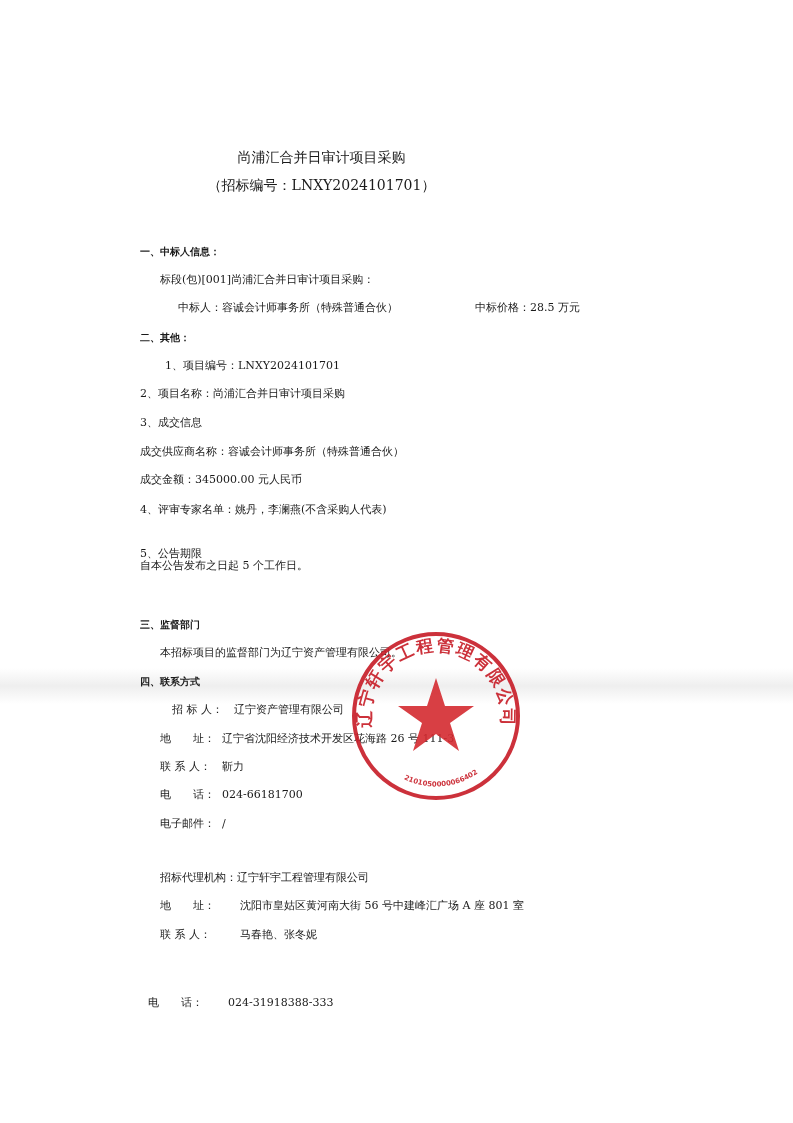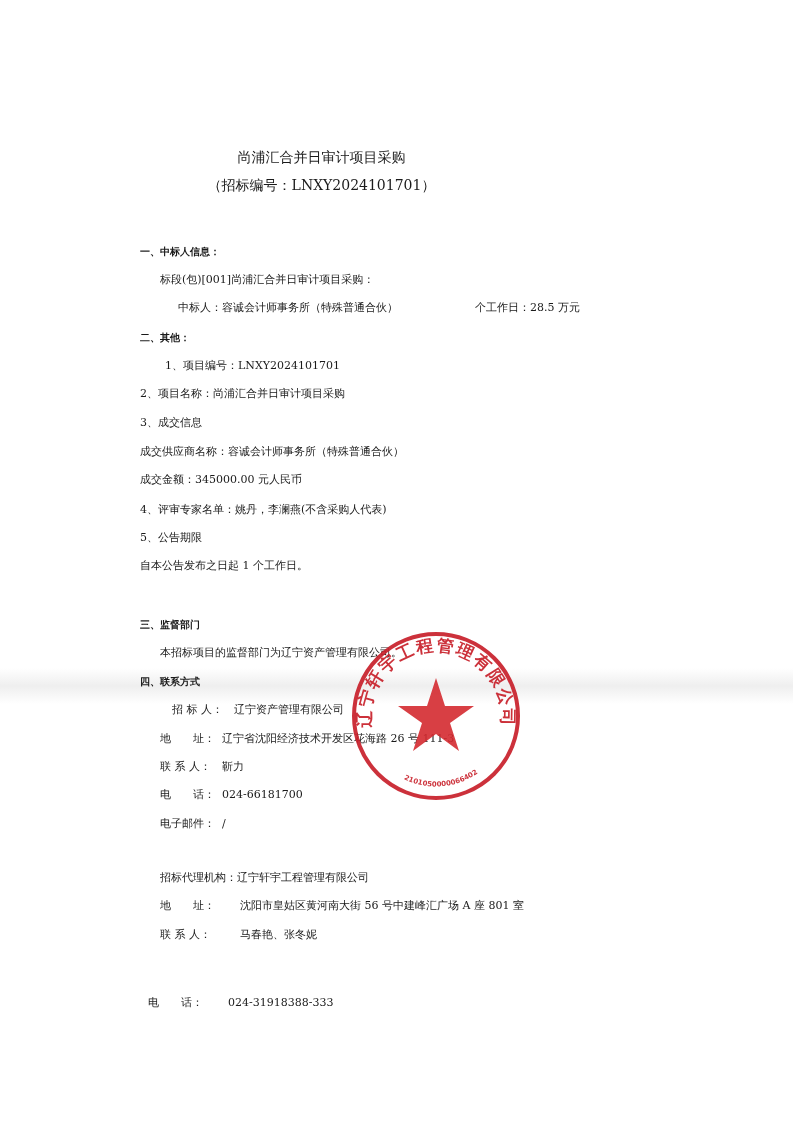--- a/index.html
+++ b/index.html
@@ -26,32 +26,32 @@
 
 <div class="title" style="top:148px;">尚浦汇合并日审计项目采购</div>
 <div class="title" style="top:176px;">（招标编号：LNXY2024101701）</div>
 
 <div class="line h" style="left:140px; top:243px;">一、中标人信息：</div>
 <div class="line" style="left:160px; top:272px;">标段(包)[001]尚浦汇合并日审计项目采购：</div>
 <div class="line" style="left:178px; top:300px;">
   <span>中标人：</span><span>容诚会计师事务所（特殊普通合伙）</span>
 </div>
 <div class="line" style="left:475px; top:300px;">
-  <span>个工作日：</span><span>28.5 万元</span>
+  <span>中标价格：</span><span>28.5 万元</span>
 </div>
 
 <div class="line h" style="left:140px; top:329px;">二、其他：</div>
 <div class="line" style="left:165px; top:358px;">1、项目编号：LNXY2024101701</div>
 <div class="line" style="left:140px; top:386px;">2、项目名称：尚浦汇合并日审计项目采购</div>
 <div class="line" style="left:140px; top:415px;">3、成交信息</div>
 <div class="line" style="left:140px; top:444px;">成交供应商名称：容诚会计师事务所（特殊普通合伙）</div>
 <div class="line" style="left:140px; top:472px;">成交金额：345000.00 元人民币</div>
 <div class="line" style="left:140px; top:502px;">4、评审专家名单：姚丹，李澜燕(不含采购人代表)</div>
-<div class="line" style="left:140px; top:530px;">5、公告期限</div>
-<div class="line" style="left:140px; top:558px;">自本公告发布之日起 1 个工作日。</div>
+<div class="line" style="left:140px; top:546px;">5、公告期限</div>
+<div class="line" style="left:140px; top:558px;">自本公告发布之日起 5 个工作日。</div>
 
 <div class="line h" style="left:140px; top:616px;">三、监督部门</div>
 <div class="line" style="left:160px; top:645px;">本招标项目的监督部门为辽宁资产管理有限公司。</div>
 
 <div class="line h" style="left:140px; top:673px;">四、联系方式</div>
 
 <div class="line" style="left:172px; top:702px;">
   <span class="lbl w5">招 标 人：</span><span>辽宁资产管理有限公司</span>
 </div>
 <div class="line" style="left:160px; top:731px;">

